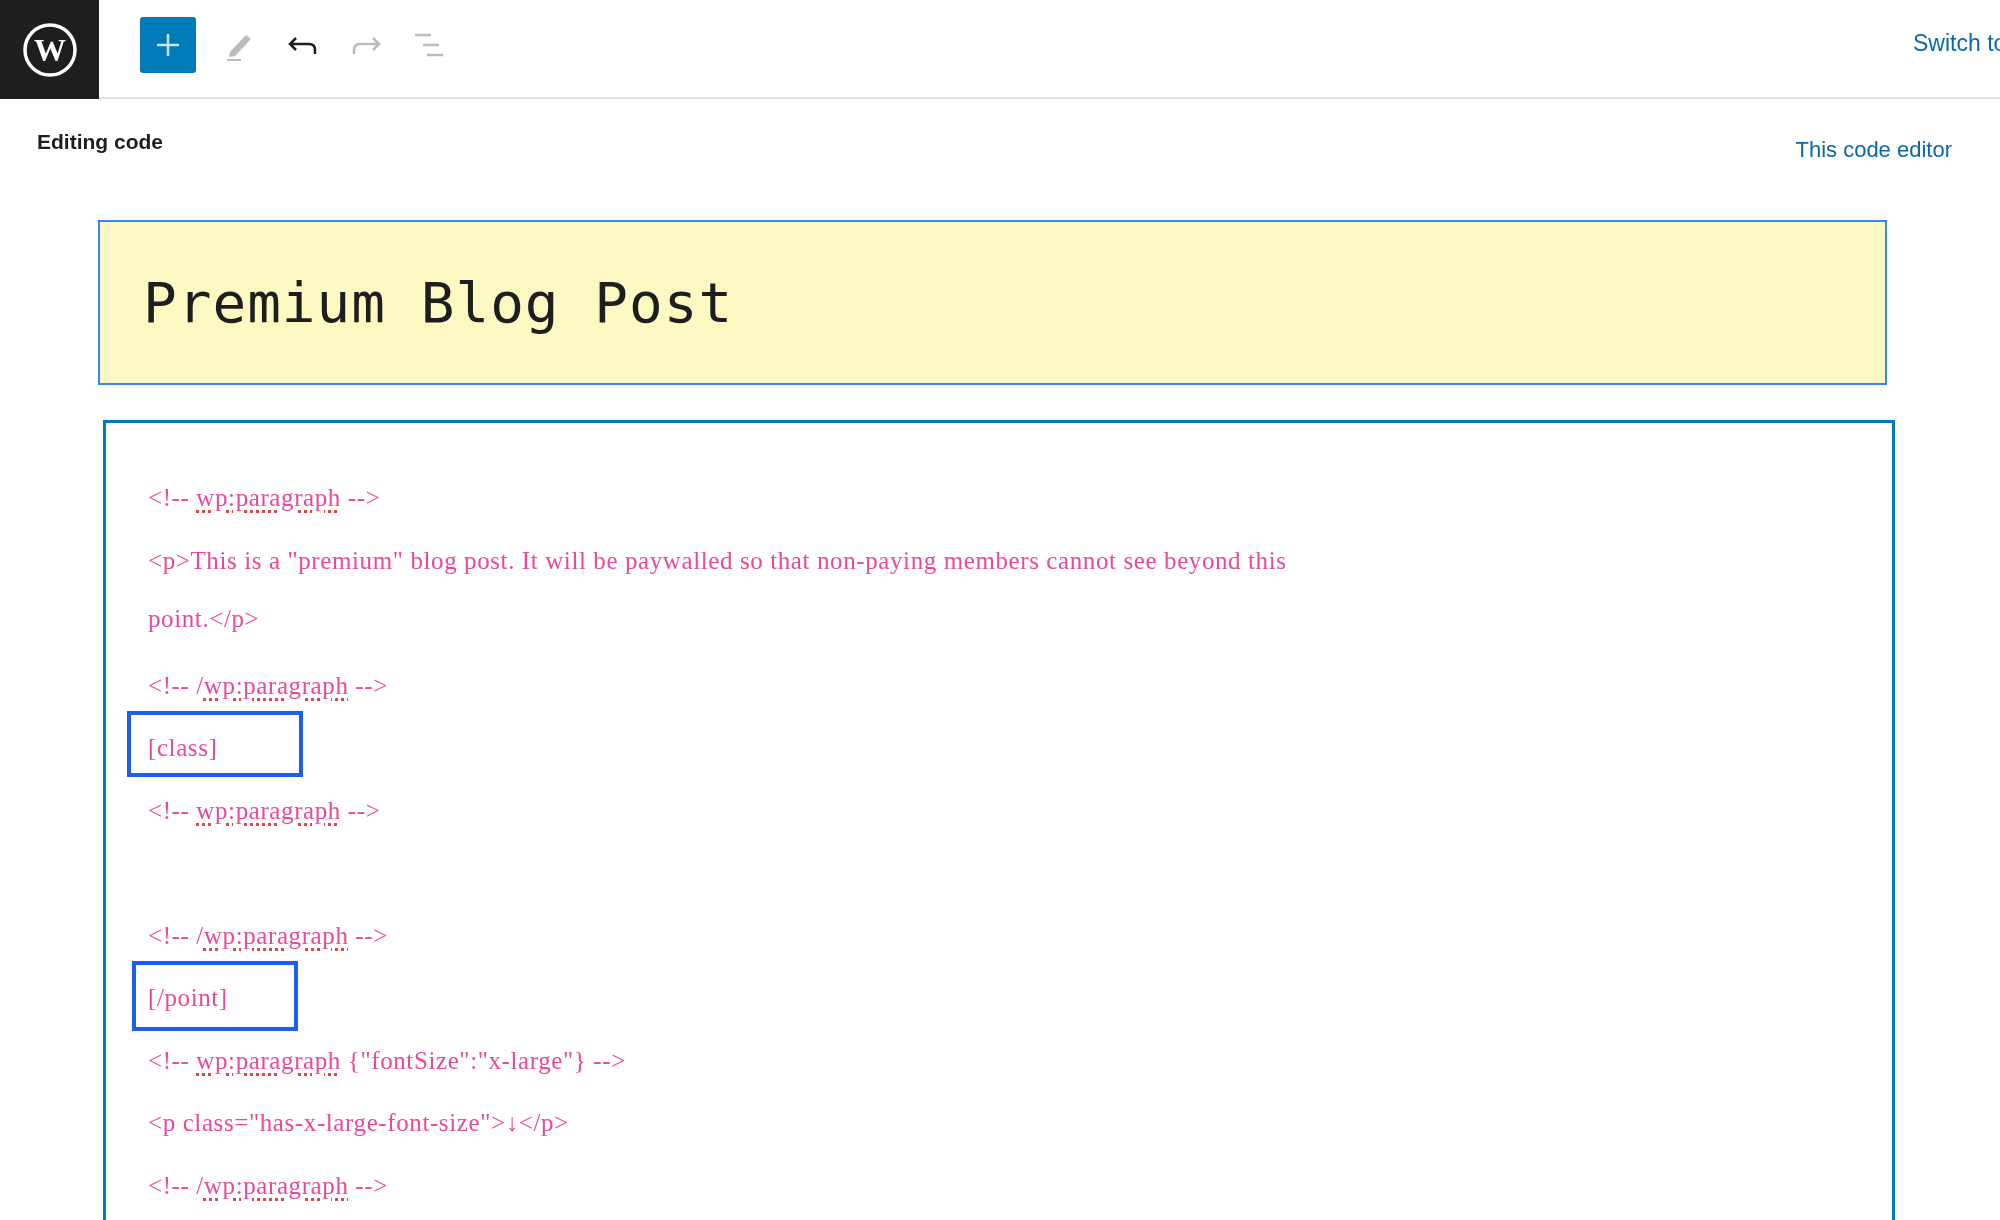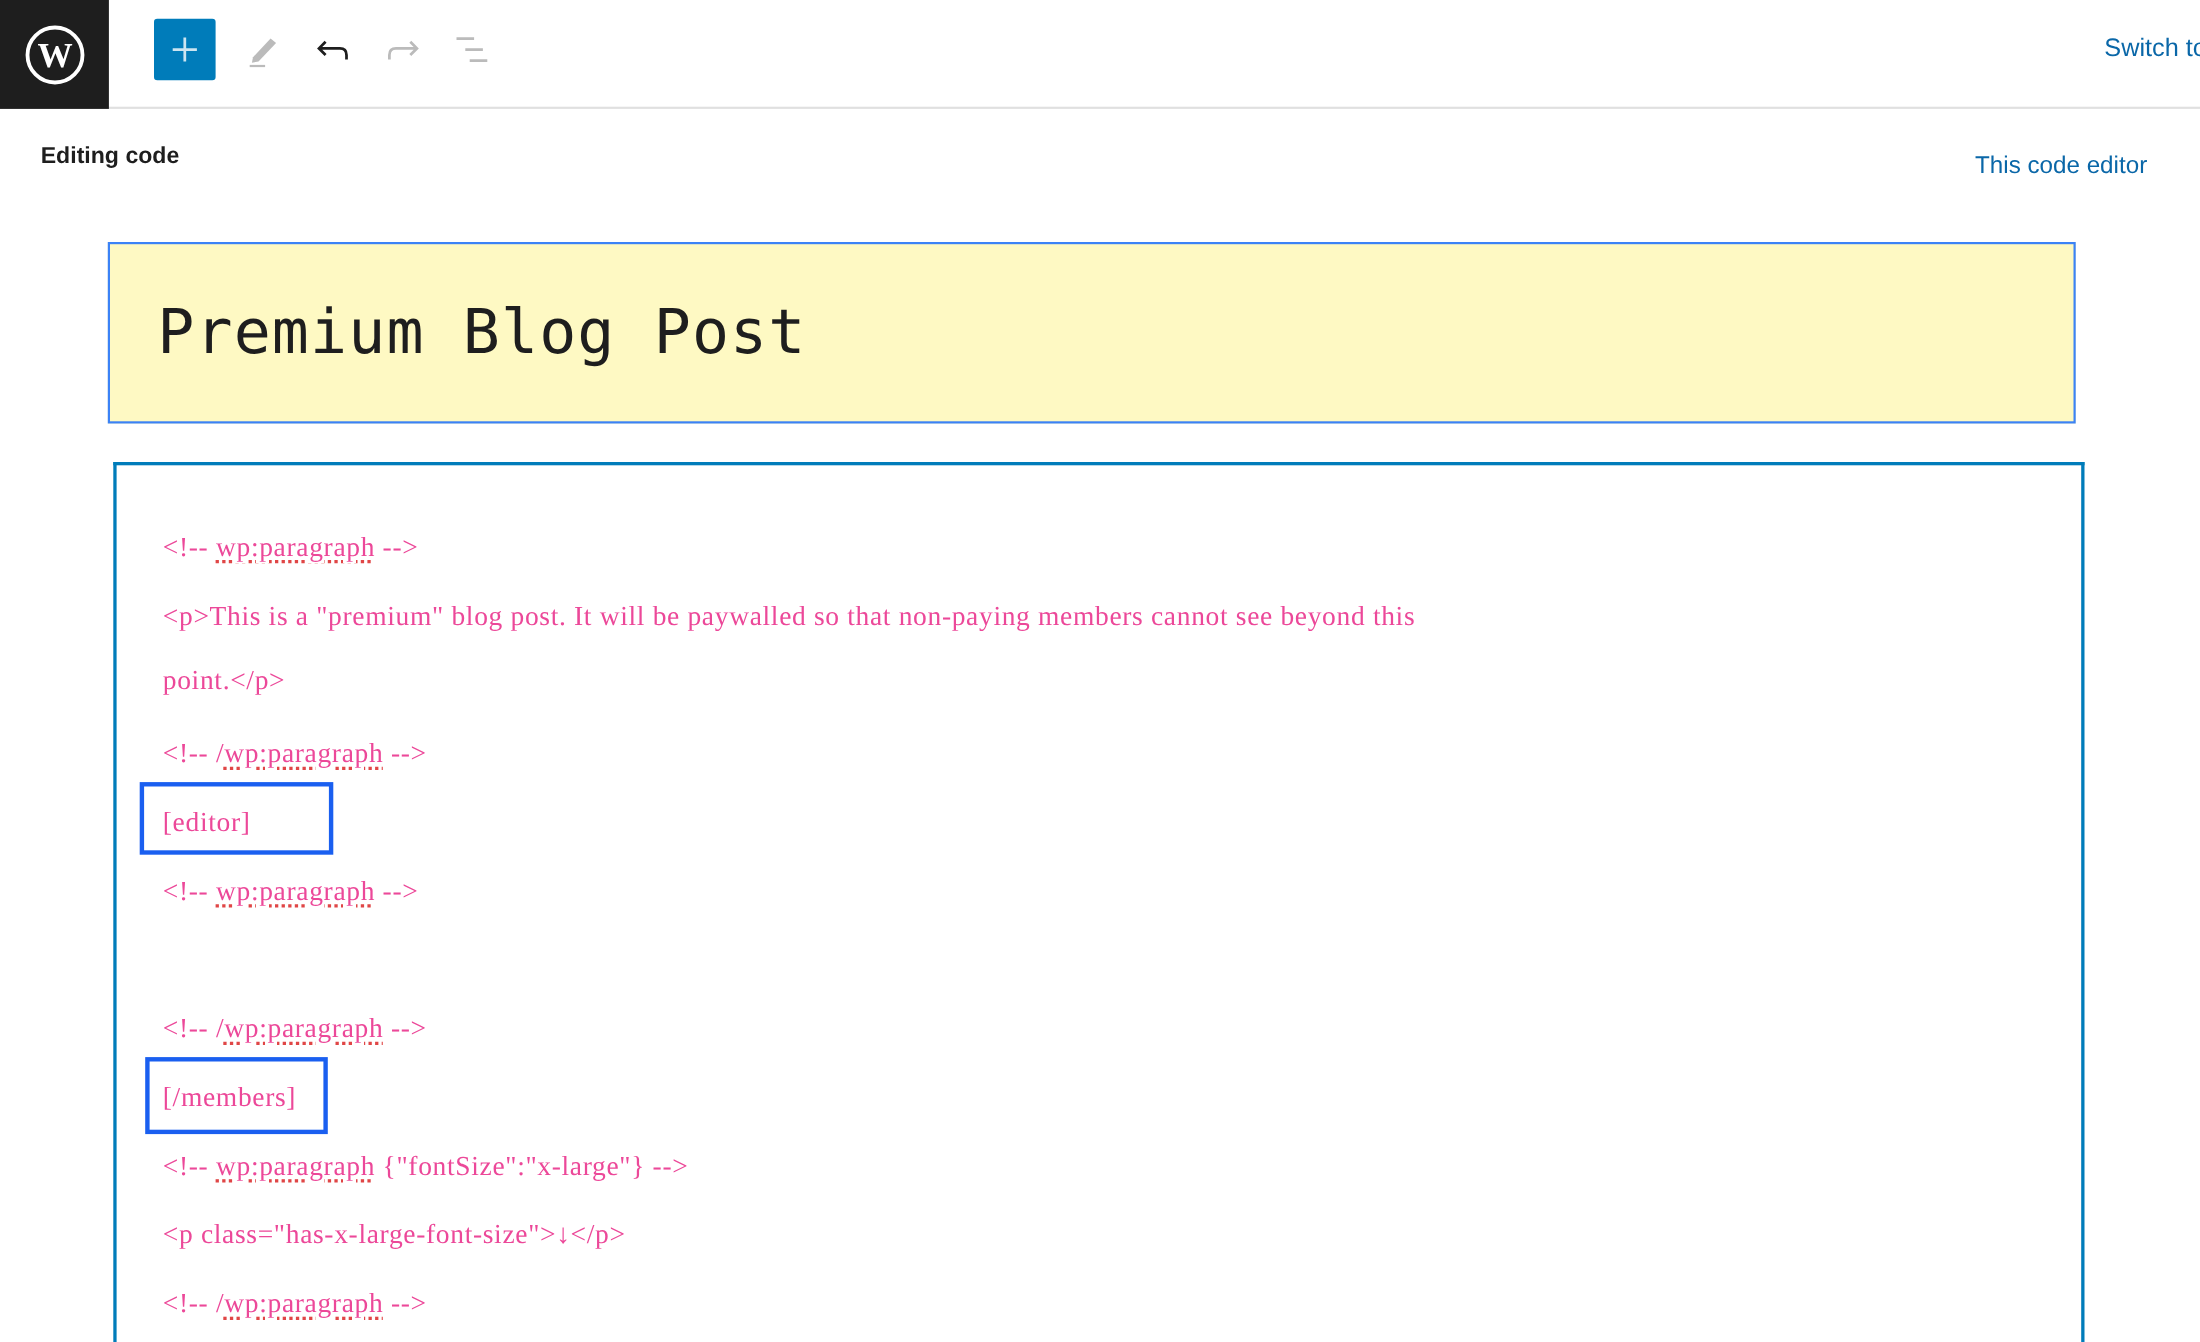--- a/index.html
+++ b/index.html
@@ -107,23 +107,23 @@
 
 <div class="title-box">
   <div class="title-text">Premium Blog Post</div>
 </div>
 
 <div class="code-box" id="code-box">
     <div class="code-line" style="top: 60px;"><span>&lt;!-- </span><span class="spell">wp:paragraph</span><span> --&gt;</span></div>
     <div class="code-line" style="top: 122.5px;"><span>&lt;p&gt;This is a "premium" blog post. It will be paywalled so that non-paying members cannot see beyond this</span></div>
     <div class="code-line" style="top: 181px;"><span>point.&lt;/p&gt;</span></div>
     <div class="code-line" style="top: 247.5px;"><span>&lt;!-- /</span><span class="spell">wp:paragraph</span><span> --&gt;</span></div>
-    <div class="code-line" style="top: 310px;"><span>[editor]</span></div>
+    <div class="code-line" style="top: 310px;"><span>[class]</span></div>
     <div class="code-line" style="top: 372.5px;"><span>&lt;!-- </span><span class="spell">wp:paragraph</span><span> --&gt;</span></div>
     <div class="code-line" style="top: 497.5px;"><span>&lt;!-- /</span><span class="spell">wp:paragraph</span><span> --&gt;</span></div>
-    <div class="code-line" style="top: 560px;"><span>[/members]</span></div>
+    <div class="code-line" style="top: 560px;"><span>[/point]</span></div>
     <div class="code-line" style="top: 622.5px;"><span>&lt;!-- </span><span class="spell">wp:paragraph</span><span> {"fontSize":"x-large"} --&gt;</span></div>
     <div class="code-line" style="top: 685px;"><span>&lt;p class="has-x-large-font-size"&gt;↓&lt;/p&gt;</span></div>
     <div class="code-line" style="top: 747.5px;"><span>&lt;!-- /</span><span class="spell">wp:paragraph</span><span> --&gt;</span></div>
   </div>
 
 <div class="redact-box" style="left:127px; top:711px; width:176px; height:66px;"></div>
 <div class="redact-box" style="left:132px; top:961px; width:166px; height:70px;"></div>
 
 </body></html>

